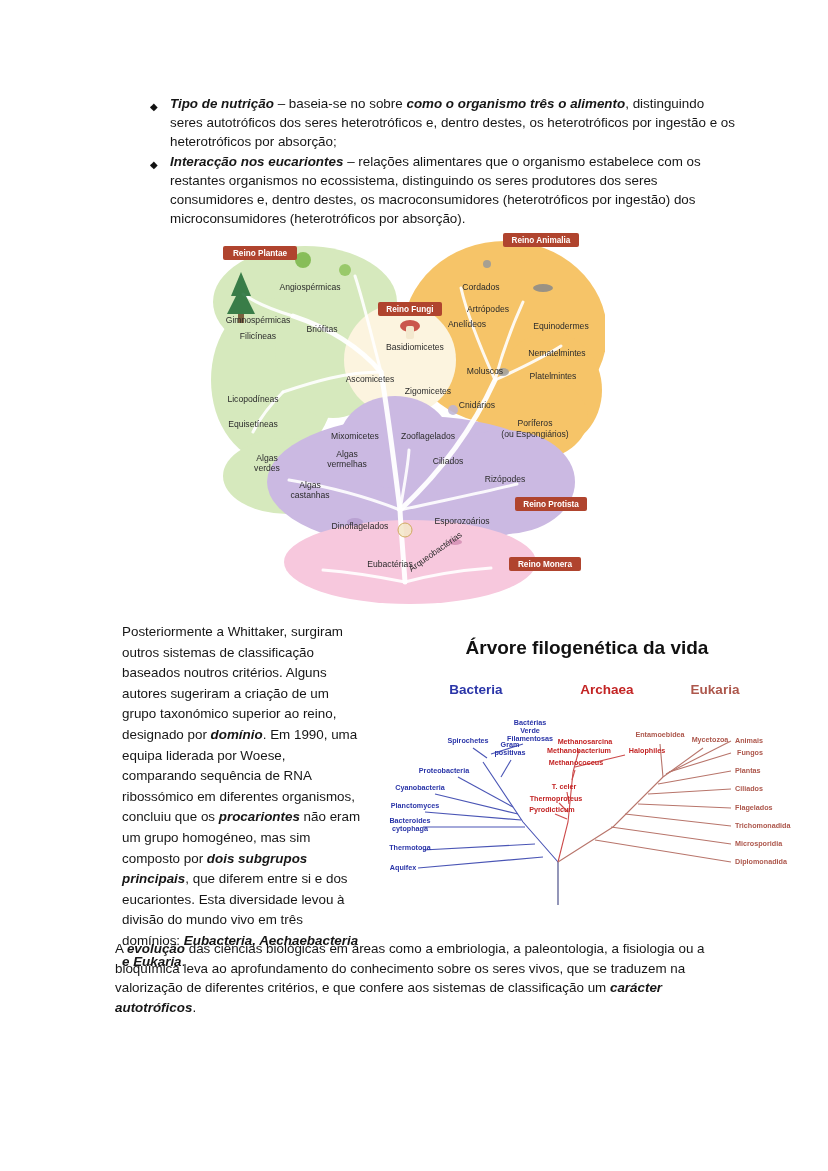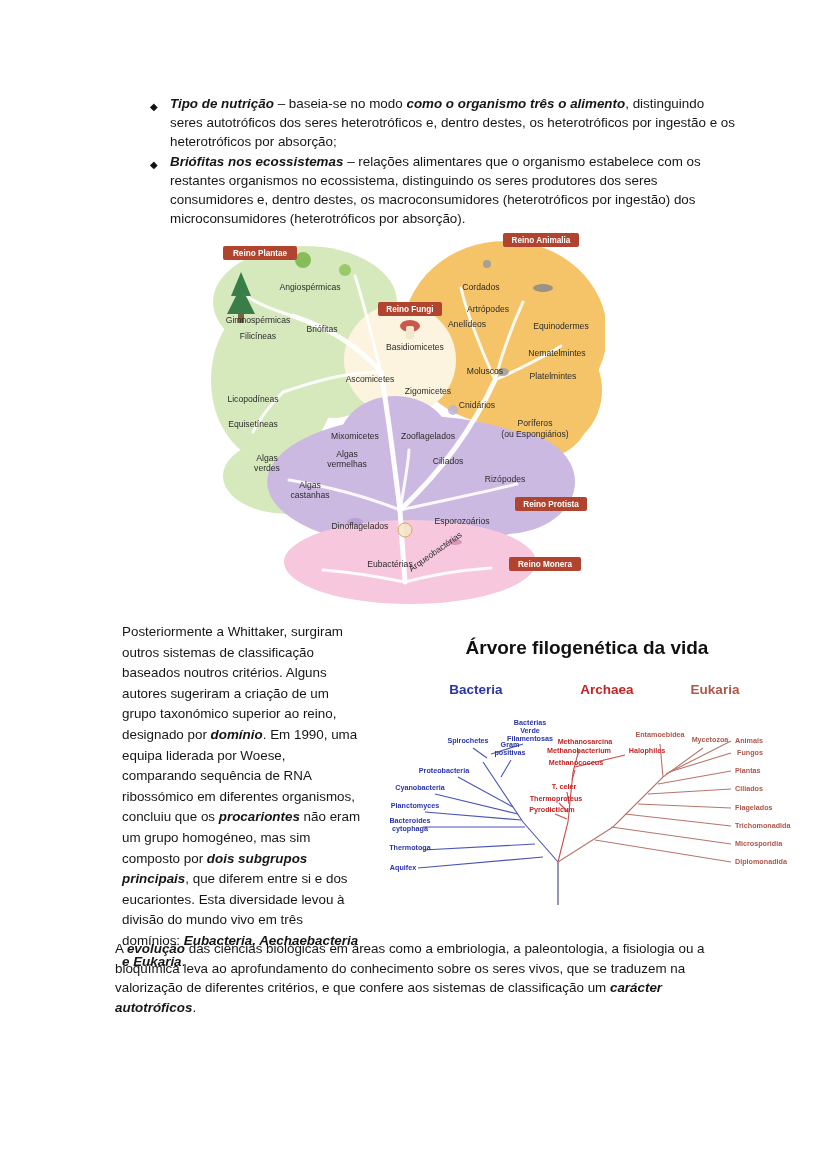--- a/index.html
+++ b/index.html
@@ -41,25 +41,25 @@
 
   
   .finalpara { position:absolute; left:115px; top:939px; width:628px; font-size:13.4px; line-height:19.6px; }
 </style>
 </head>
 <body>
 
 <ul class="bullets">
   <li>
     <span class="marker">◆</span>
-    <span><b>Tipo de nutrição</b><span> – baseia-se no modo </span><b>como o organismo três o alimento</b><span>, distinguindo seres autotróficos dos seres heterotróficos e, dentro destes, os heterotróficos por ingestão e os heterotróficos por absorção;</span></span>
+    <span><b>Tipo de nutrição</b><span> – baseia-se no sobre </span><b>como o organismo três o alimento</b><span>, distinguindo seres autotróficos dos seres heterotróficos e, dentro destes, os heterotróficos por ingestão e os heterotróficos por absorção;</span></span>
   </li>
   <li>
     <span class="marker">◆</span>
-    <span><b>Briófitas nos ecossistemas</b><span> – relações alimentares que o organismo estabelece com os restantes organismos no ecossistema, distinguindo os seres produtores dos seres consumidores e, dentro destes, os macroconsumidores (heterotróficos por ingestão) dos microconsumidores (heterotróficos por absorção).</span></span>
+    <span><b>Interacção nos eucariontes</b><span> – relações alimentares que o organismo estabelece com os restantes organismos no ecossistema, distinguindo os seres produtores dos seres consumidores e, dentro destes, os macroconsumidores (heterotróficos por ingestão) dos microconsumidores (heterotróficos por absorção).</span></span>
   </li>
 </ul>
 
 <div class="fig1">
 <svg viewBox="0 0 400 378">
 
   <g>
     <ellipse cx="100" cy="72" rx="92" ry="56" fill="#d6e9bd"></ellipse>
     <ellipse cx="68" cy="150" rx="62" ry="82" fill="#d6e9bd"></ellipse>
     <ellipse cx="128" cy="118" rx="58" ry="70" fill="#d6e9bd"></ellipse>

